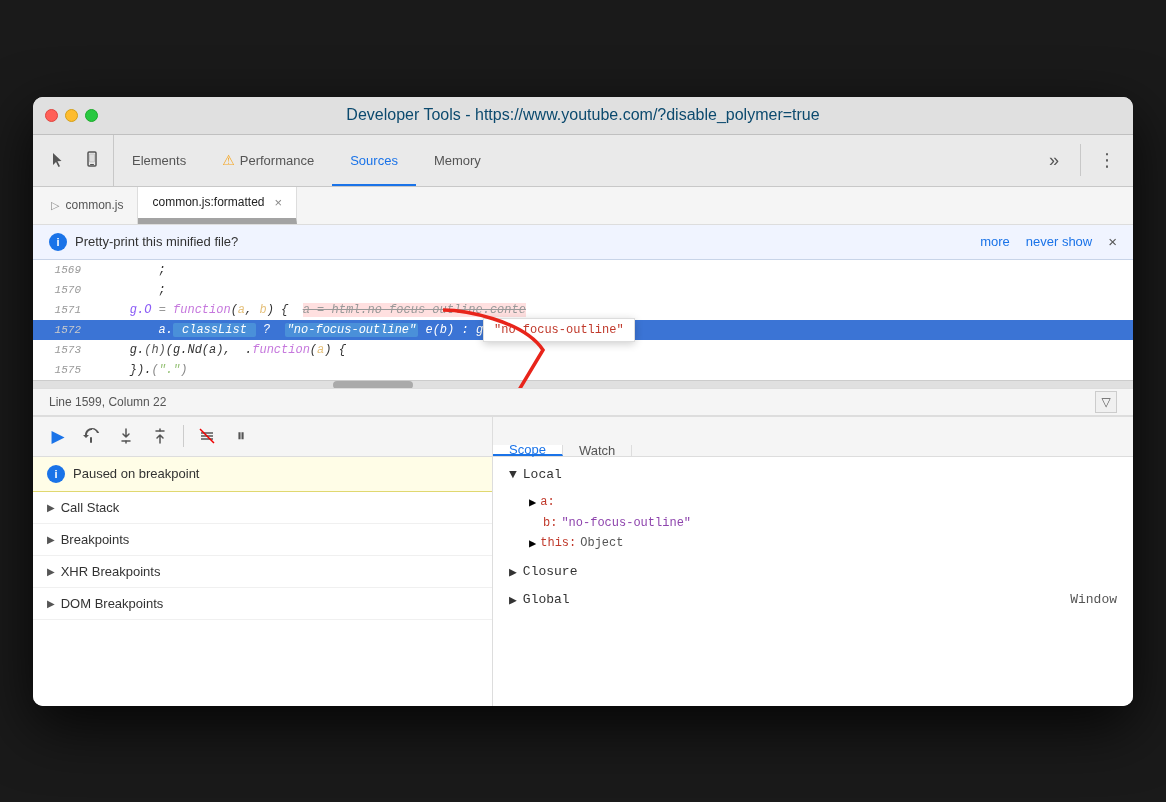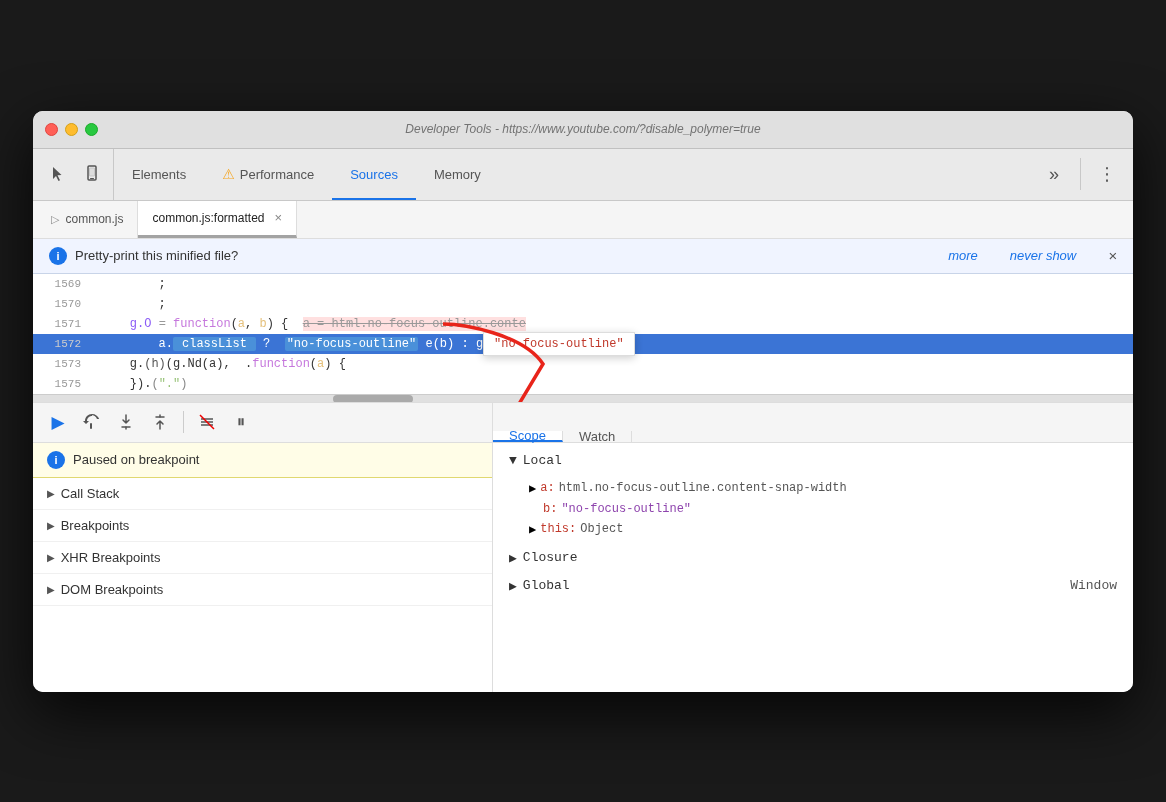--- a/index.html
+++ b/index.html
@@ -38,23 +38,22 @@
       height: 13px;
       border-radius: 50%;
     }
     .tl-red { background: #ff5f57; border: 1px solid #e0443e; }
     .tl-yellow { background: #febc2e; border: 1px solid #d4a017; }
     .tl-green { background: #28c840; border: 1px solid #1aab29; }
     .titlebar-text {
       position: absolute;
       left: 50%;
       transform: translateX(-50%);
-      font-size: 12px;
-      color: #737373;
-      font-style: italic;
+      font-size: 16px;
+      color: #0c4a6e;
     }
     
     .toolbar {
       background: #eaeaea;
       height: 52px;
       display: flex;
       align-items: stretch;
       border-bottom: 1px solid #c8c8c8;
       padding: 0 4px;
     }
@@ -145,21 +144,21 @@
       padding: 0 14px;
       font-size: 12px;
       color: #555;
       cursor: pointer;
       border-right: 1px solid #ddd;
       gap: 6px;
     }
     .file-tab.active {
       background: #fff;
       color: #222;
-      border-bottom: 3px solid #a3a3a3;
+      border-bottom: 6px solid #a3a3a3;
       position: relative;
     }
     .file-tab-icon {
       font-size: 11px;
       color: #888;
     }
     .file-tab-close {
       font-size: 13px;
       color: #888;
       cursor: pointer;
@@ -190,43 +189,43 @@
       align-items: center;
       justify-content: center;
       color: white;
       font-size: 11px;
       font-weight: bold;
       flex-shrink: 0;
     }
     .pretty-print-right {
       display: flex;
       align-items: center;
-      gap: 32px;
-      font-size: 13px;
-      font-style: italic;
+      gap: 16px;
+      font-size: 13px;
     }
     .pp-link {
       color: #1a73e8;
       cursor: pointer;
     }
     .pp-close {
       color: #555;
       cursor: pointer;
       font-size: 15px;
     }
     
     .code-area {
       background: #fff;
       position: relative;
       overflow: hidden;
     }
     .code-lines {
       font-family: 'Courier New', Courier, monospace;
       font-size: 12px;
       line-height: 20px;
+      font-style: italic;
     }
     .code-line {
       display: flex;
       align-items: center;
       padding: 0;
     }
     .code-line.highlighted {
       background: #3b74d5;
     }
     .line-num {
@@ -576,20 +575,24 @@
         </marker>
       </defs>
       <path d="M 80 20 C 100 20, 160 30, 180 60 L 120 160" stroke="#e8241a" stroke-width="3.5" fill="none" marker-end="url(#arrowhead)"></path>
     </svg>
 
     <div class="scrollbar-area">
       <div class="scrollbar-thumb"></div>
     </div>
   </div>
 
+  <div class="status-bar">
+    <span>Line 1599, Column 22</span>
+    <div class="status-expand">▽</div>
+  </div>
 
   <div class="bottom-panel">
 
     <div class="left-panel">
 
       <div class="debug-toolbar">
         <div class="debug-btn" style="color:#1a73e8;font-size:17px;">▶</div>
         <div class="debug-btn">
           <svg width="18" height="18" viewBox="0 0 18 18" fill="#555">
             <path d="M9 3C6.2 3 4 5.2 4 8h2l-3 3-3-3h2C2 4.1 5.1 1 9 1c3.3 0 6.1 2.1 7.2 5H14c-1-2.4-3.3-4-5.9-4H9V3z"></path>
@@ -663,21 +666,20 @@
         <div class="scope-section-header">
           <span class="tri">▼</span>
           <span>Local</span>
         </div>
         <div class="scope-section">
 
           <div class="scope-item">
             <div class="scope-row">
               <span class="tri">▶</span>
               <span class="scope-key">a:</span>
-              <span class="scope-val scope-val-obj">html.no-focus-outline.content-snap-width</span>
             </div>
           </div>
 
           <div class="scope-item">
             <div class="scope-row" style="padding-left:14px;">
               <span class="scope-key">b:</span>
               <span class="scope-val scope-val-str">"no-focus-outline"</span>
             </div>
           </div>
 

